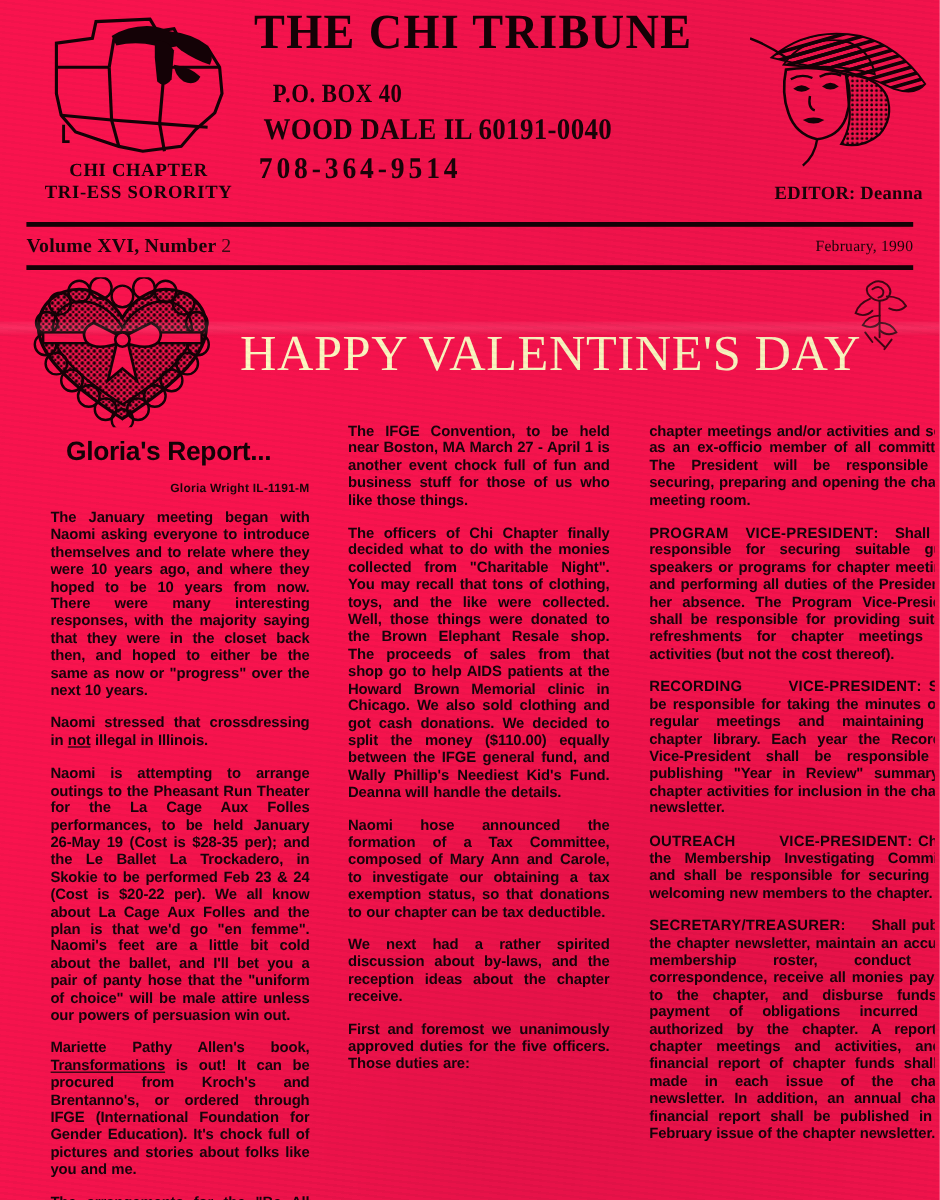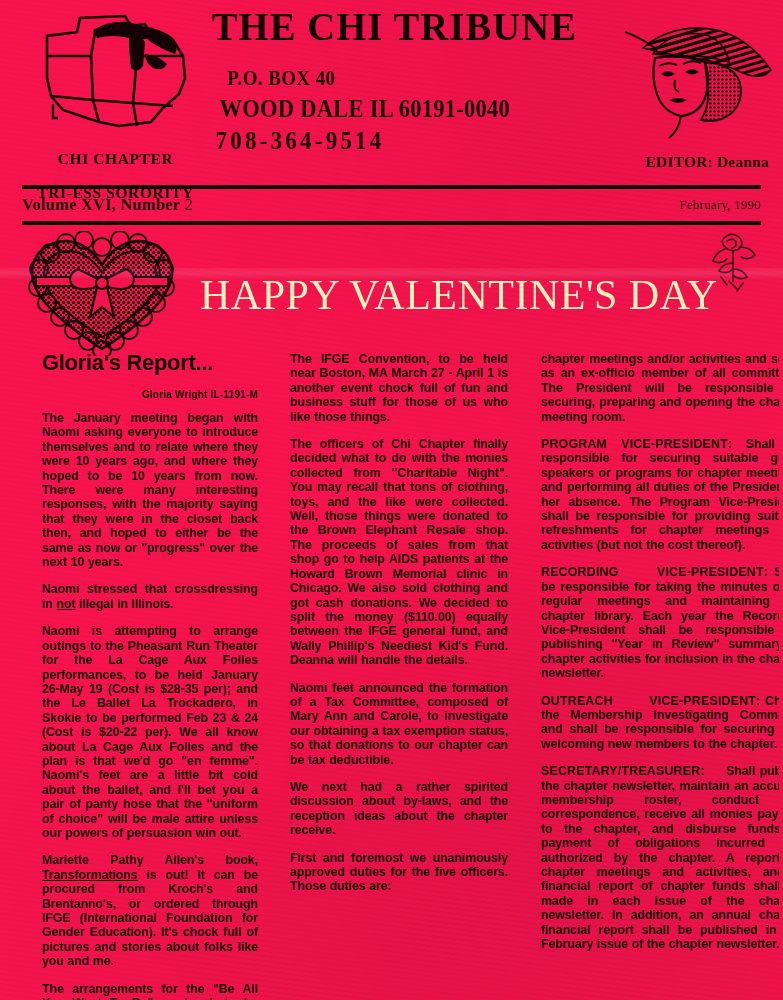--- a/index.html
+++ b/index.html
@@ -26,21 +26,21 @@
     position:absolute;left:0;right:0;top:268px;height:12px;z-index:39;pointer-events:none;
     background:linear-gradient(180deg,rgba(255,255,255,.10),rgba(255,255,255,.22) 45%,rgba(0,0,0,.05));
     opacity:.5;
   }
 
   
   .masthead{position:relative;height:185px;}
   .logo-left{position:absolute;left:28px;top:8px;width:175px;text-align:center;}
   .map-wrap{width:165px;height:125px;margin:0 auto;}
   .logo-cap{font-family:"Liberation Serif",serif;font-weight:bold;font-size:15.5px;
-    letter-spacing:.6px;line-height:1.12;margin-top:17px;color:#140206;}
+    letter-spacing:.6px;line-height:1.12;margin-top:1px;color:#140206;}
   .title-block{position:absolute;left:200px;top:6px;width:390px;text-align:left;}
   .paper-title{font-family:"Liberation Serif",serif;font-weight:bold;font-size:41px;
     letter-spacing:1.2px;line-height:1;transform:scaleX(.94);color:#140206;}
   .addr1{font-family:"Liberation Serif",serif;font-weight:bold;font-size:22px;margin-top:18px;
     letter-spacing:.5px;transform:scaleX(.86);}
   .addr2{font-family:"Liberation Serif",serif;font-weight:bold;font-size:25px;margin-top:4px;
     letter-spacing:.3px;transform:scaleX(.9);}
   .phone{font-family:"Liberation Serif",serif;font-weight:bold;font-size:25px;margin-top:4px;
     letter-spacing:3.5px;transform:scaleX(.92);}
   .headcut{position:absolute;right:8px;top:18px;width:150px;height:135px;}
@@ -68,21 +68,21 @@
   .c1{left:42px;width:216px;}
   .c2{left:290px;width:218px;}
   .c3{left:541px;width:238px;}
   .col p{margin:0 0 13px 0;font-size:12.4px;line-height:14.4px;
     text-align:justify;-webkit-hyphens:none;hyphens:none;
     font-family:"Liberation Sans", sans-serif;font-weight:600;color:#17030a;
     letter-spacing:-.1px;word-spacing:.3px;}
   .c3 p{white-space:normal;}
   .c3 .clip{width:262px;}
   .hdl{font-family:"Liberation Sans", sans-serif;font-weight:bold;font-size:22px;
-    letter-spacing:-.3px;margin:0;line-height:1;color:#140206;}
+    letter-spacing:-.3px;margin:13px;line-height:1;color:#140206;}
   .byline{font-family:"Liberation Sans", sans-serif;font-weight:bold;font-size:10px;
     text-align:right;letter-spacing:.2px;margin:15px 0 11px 0;}
   u.emph{text-decoration:underline;}
   b.role{font-weight:bold;letter-spacing:.2px;}
 </style>
 </head>
 <body>
 
 <div class="masthead">
 
@@ -251,21 +251,21 @@
     <p>The January meeting began with Naomi asking everyone to introduce themselves and to relate where they were 10 years ago, and where they hoped to be 10 years from now. There were many interesting responses, with the majority saying that they were in the closet back then, and hoped to either be the same as now or "progress" over the next 10 years.</p>
     <p>Naomi stressed that crossdressing in <u class="emph">not</u> illegal in Illinois.</p>
     <p>Naomi is attempting to arrange outings to the Pheasant Run Theater for the La Cage Aux Folles performances, to be held January 26-May 19 (Cost is $28-35 per); and the Le Ballet La Trockadero, in Skokie to be performed Feb 23 &amp; 24 (Cost is $20-22 per). We all know about La Cage Aux Folles and the plan is that we'd go "en femme". Naomi's feet are a little bit cold about the ballet, and I'll bet you a pair of panty hose that the "uniform of choice" will be male attire unless our powers of persuasion win out.</p>
     <p>Mariette Pathy Allen's book, <u class="emph">Transformations</u> is out! It can be procured from Kroch's and Brentanno's, or ordered through IFGE (International Foundation for Gender Education). It's chock full of pictures and stories about folks like you and me.</p>
     <p>The arrangements for the "Be All You Want To Be" weekend, to be held in Pittsburgh, PA June 6-10 are coming together well. It will be at the Sheraton Warrendale (about 15 miles north of Pittsburgh). This event will have a square dance (we promise),</p>
   </div>
 
   <div class="col c2">
     <p>The IFGE Convention, to be held near Boston, MA March 27 - April 1 is another event chock full of fun and business stuff for those of us who like those things.</p>
     <p>The officers of Chi Chapter finally decided what to do with the monies collected from "Charitable Night". You may recall that tons of clothing, toys, and the like were collected. Well, those things were donated to the Brown Elephant Resale shop. The proceeds of sales from that shop go to help AIDS patients at the Howard Brown Memorial clinic in Chicago. We also sold clothing and got cash donations. We decided to split the money ($110.00) equally between the IFGE general fund, and Wally Phillip's Neediest Kid's Fund. Deanna will handle the details.</p>
-    <p>Naomi feet announced the formation of a Tax Committee, composed of Mary Ann and Carole, to investigate our obtaining a tax exemption status, so that donations to our chapter can be tax deductible.</p>
+    <p>Naomi hose announced the formation of a Tax Committee, composed of Mary Ann and Carole, to investigate our obtaining a tax exemption status, so that donations to our chapter can be tax deductible.</p>
     <p>We next had a rather spirited discussion about by-laws, and the reception ideas about the chapter receive.</p>
     <p>First and foremost we unanimously approved duties for the five officers. Those duties are:</p>
 
   </div>
 
   <div class="col c3">
     <div class="clip">
       <p>chapter meetings and/or activities and serve as an ex-officio member of all committees. The President will be responsible for securing, preparing and opening the chapter meeting room.</p>
       <p><b class="role">PROGRAM VICE-PRESIDENT</b>: Shall be responsible for securing suitable guest speakers or programs for chapter meetings, and performing all duties of the President in her absence. The Program Vice-President shall be responsible for providing suitable refreshments for chapter meetings and activities (but not the cost thereof).</p>
       <p><b class="role">RECORDING&nbsp;&nbsp;&nbsp;&nbsp;&nbsp;&nbsp;VICE-PRESIDENT</b>: Shall be responsible for taking the minutes of all regular meetings and maintaining the chapter library. Each year the Recording Vice-President shall be responsible for publishing "Year in Review" summary of chapter activities for inclusion in the chapter newsletter.</p>

